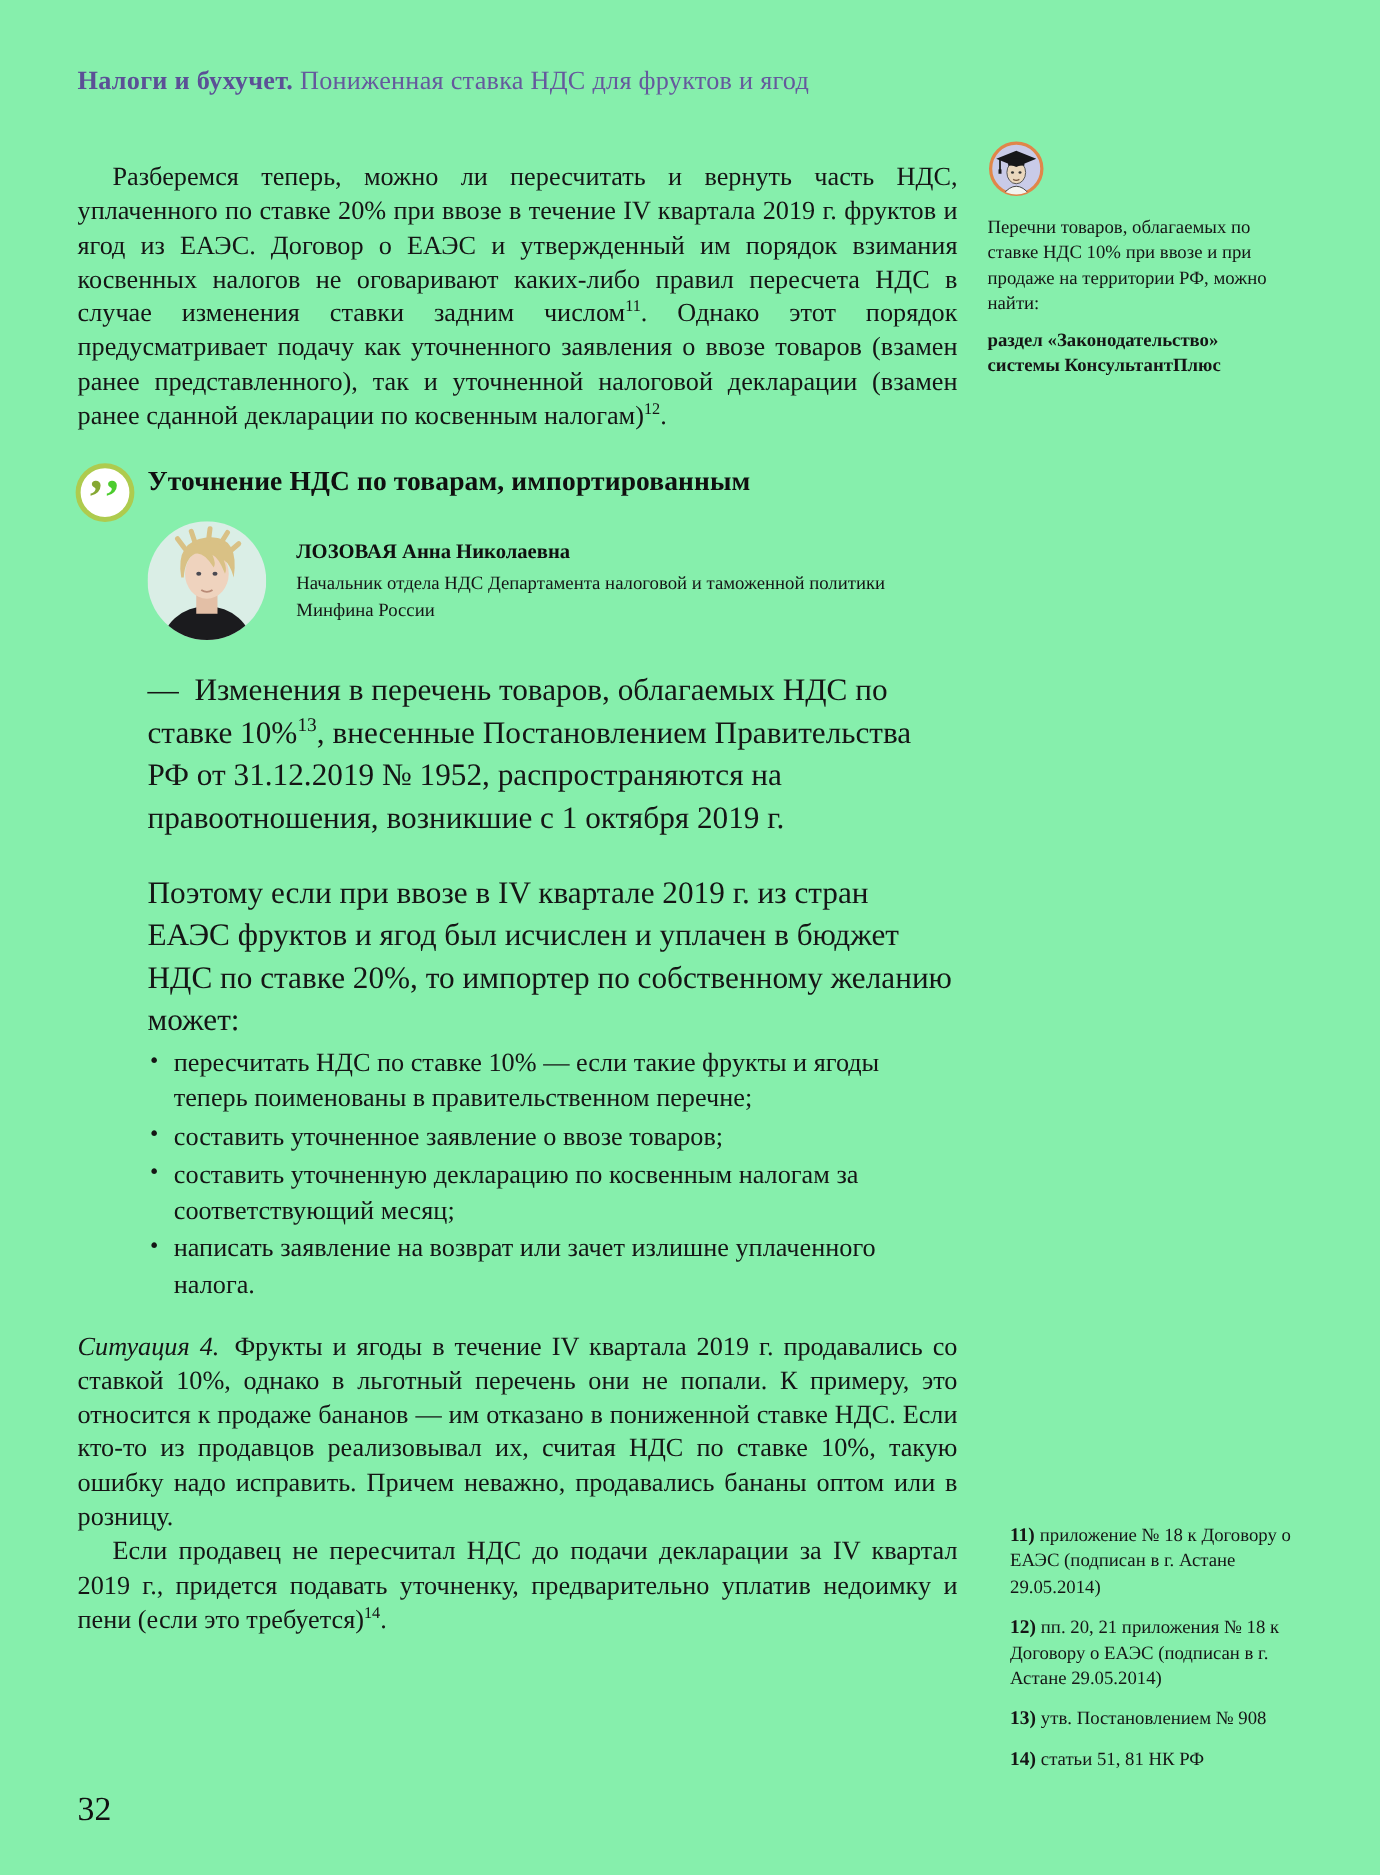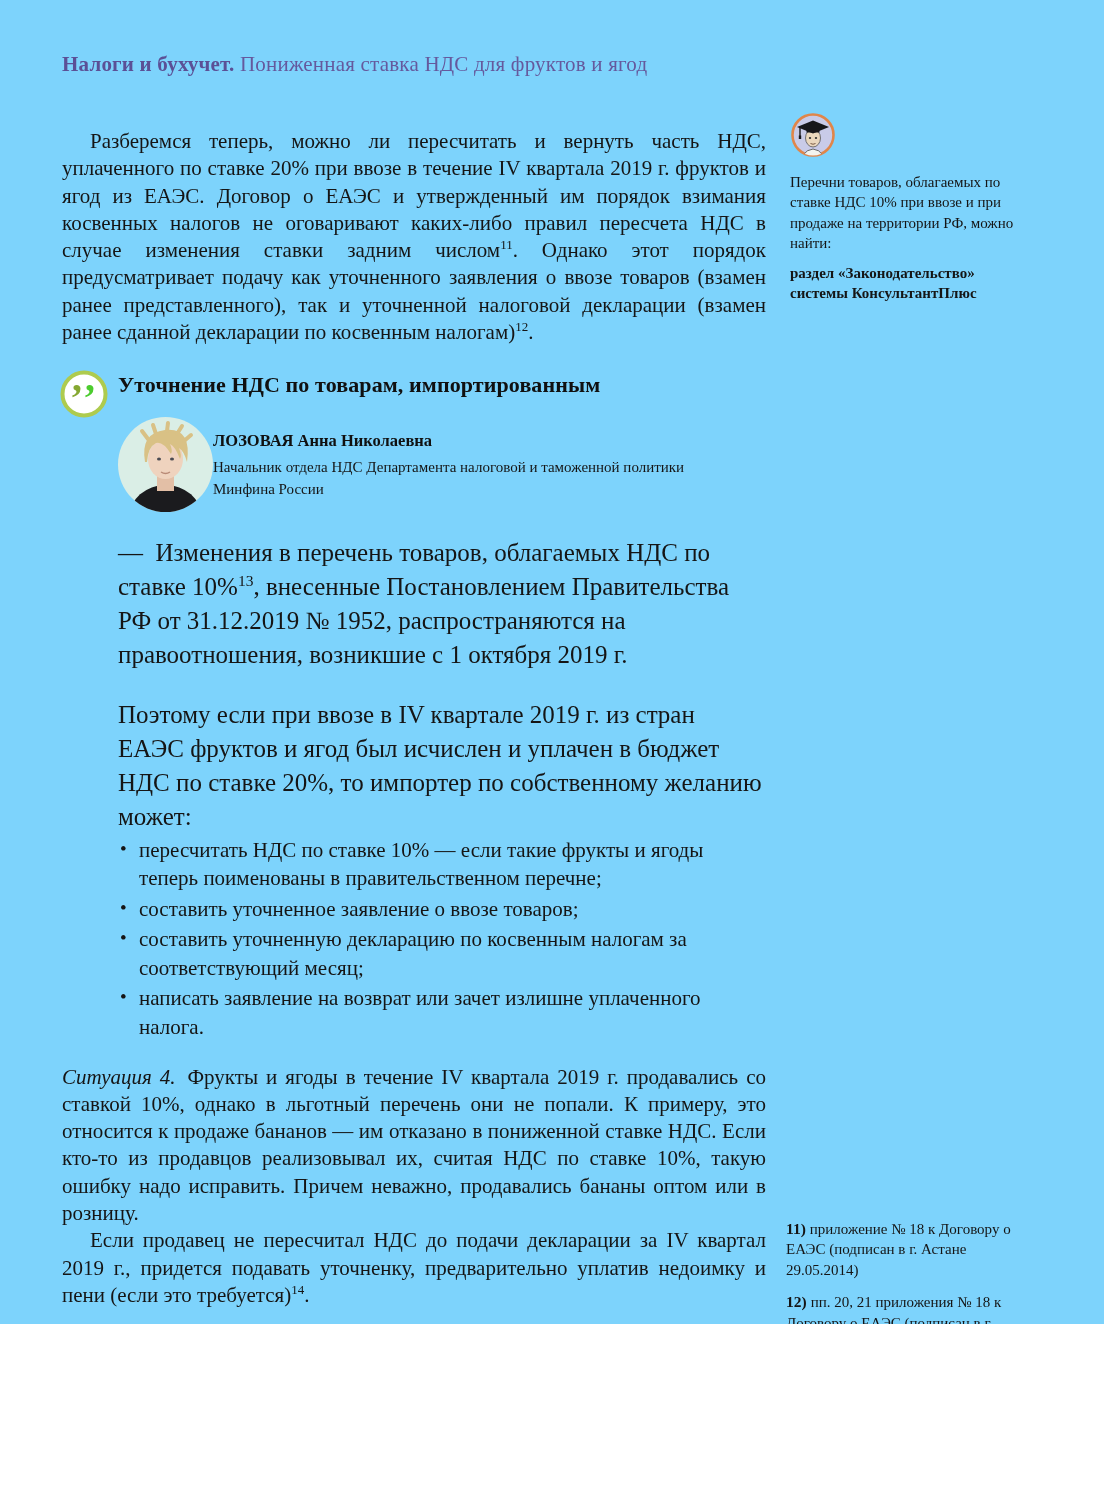--- a/index.html
+++ b/index.html
@@ -1,19 +1,19 @@
 <!DOCTYPE html>
 <html><head>
 <meta charset="utf-8">
 <style>
   html,body { margin:0; padding:0; background:#ffffff; }
   .page {
     position:relative;
-    width:1104px; height:1324px;
-    background:#7dd3fc;
+    width:1104px; height:1500px;
+    background:#86efac;
     font-family:"Liberation Serif","DejaVu Serif",serif;
     color:#151515;
     overflow:hidden;
   }
 
   
   .runhead {
     position:absolute; left:62px; top:52px;
     font-size:21px; color:#65599d; letter-spacing:0.2px;
   }
@@ -29,21 +29,21 @@
 
   
   .interview { position:relative; margin-left:56px; width:648px; margin-top:24px; }
   .quote-badge { position:absolute; left:-58px; top:0; width:48px; height:48px; }
   .iv-title {
     font-size:22px; font-weight:700; line-height:1.38; color:#101010;
     letter-spacing:0.1px;
   }
   .iv-title span { display:block; }
 
-  .author { display:flex; align-items:flex-start; margin-top:16px; }
+  .author { display:flex; align-items:flex-start; gap:24px; margin-top:16px; }
   .author-photo { flex:0 0 auto; width:95px; height:95px; }
   .author-meta { padding-top:14px; }
   .author-name { font-size:16.5px; font-weight:700; color:#101010; }
   .author-role { font-size:15px; line-height:1.5; margin-top:5px; max-width:520px; }
 
   .iv-body { font-size:25px; line-height:1.36; text-align:left; }
   .iv-lead { margin-top:24px; }
   .iv-p2 { margin-top:26px; }
   .iv-p3 { margin-top:22px; }
 
@@ -61,21 +61,21 @@
   .situation { margin-top:22px; }
   .sit-label { font-weight:400; font-style:italic; padding-right:12px; }
 
   
   .side-note { position:absolute; left:790px; top:112px; width:228px; }
   .side-note .note-icon { width:46px; height:46px; }
   .side-note .note-text { margin-top:14px; font-size:15px; line-height:1.36; }
   .side-note .note-bold { margin-top:9px; font-size:15px; line-height:1.36; font-weight:700; }
 
   
-  .footnotes { position:absolute; left:786px; top:1218px; width:240px; }
+  .footnotes { position:absolute; left:808px; top:1218px; width:240px; }
   .footnote { font-size:15px; line-height:1.36; margin-bottom:11px; }
   .footnote b { font-size:15.5px; margin-right:4px; }
 
   .page-number { position:absolute; left:62px; top:1432px; font-size:27px; color:#111; }
 </style>
 </head>
 <body>
 
 <div class="page">
 

